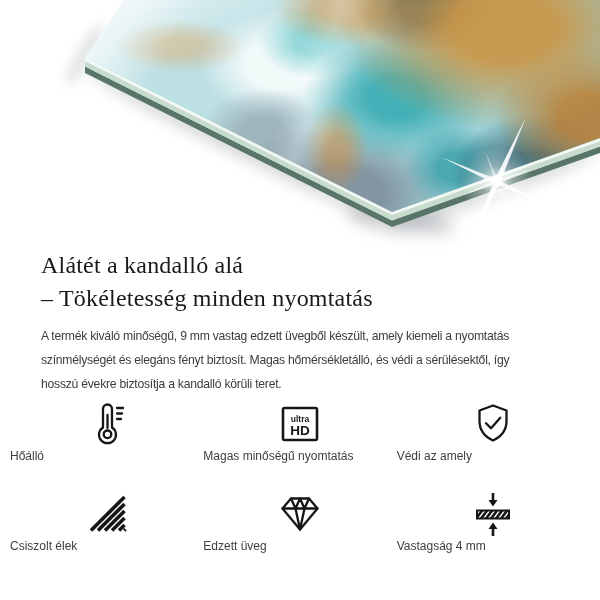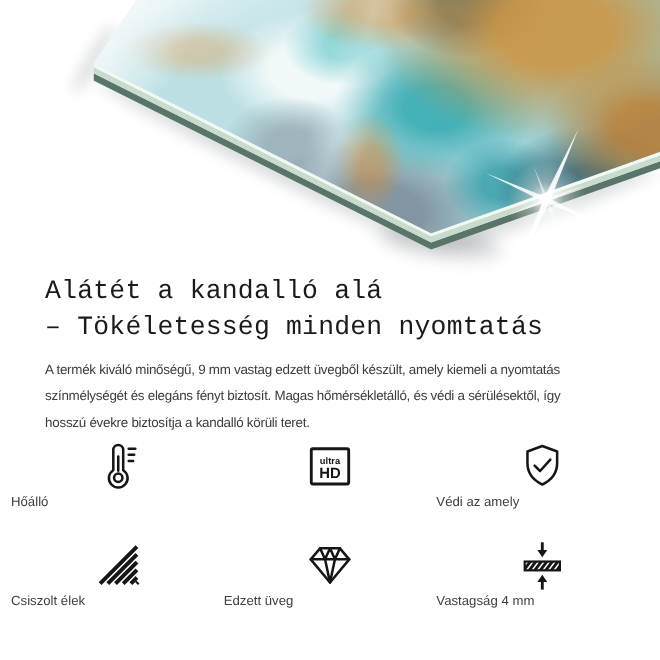--- a/index.html
+++ b/index.html
@@ -59,21 +59,21 @@
     content:"";position:absolute;inset:0;
     background:
       linear-gradient(107deg, rgba(255,255,255,0) 47%, rgba(255,255,255,.22) 51%, rgba(255,255,255,0) 56%),
       linear-gradient(118deg, #ffffff 4%, rgba(255,255,255,.75) 11%, rgba(255,255,255,0) 27%);
   }
   .sparkle{position:absolute;left:422px;top:107px;width:150px;height:150px;}
 
   
   .title{
     position:absolute;left:41px;top:233px;
-    font-family:Liberation Mono, monospace;font-size:24px;line-height:33px;
+    font-family:Liberation Serif, serif;font-size:24px;line-height:33px;
     color:#1a1a1a;font-weight:400;letter-spacing:.2px;
   }
   .desc{
     position:absolute;left:41px;top:312px;
     font-size:12.2px;line-height:24px;letter-spacing:-.25px;
     color:#3c3c3c;white-space:pre;
   }
 
   
   .features{
@@ -146,20 +146,21 @@
   </div>
 
   <div class="feature">
     <div class="icon-box">
       <svg width="48" height="48" viewBox="0 0 48 48">
         <rect class="stroke" x="7" y="8" width="34" height="32" rx="1.5" style="stroke-width:2.6"></rect>
         <text x="24" y="21.5" text-anchor="middle" font-family="Liberation Sans, sans-serif" font-size="8.5" font-weight="bold" fill="#161616">ultra</text>
         <text x="24" y="34.5" text-anchor="middle" font-family="Liberation Sans, sans-serif" font-size="13.5" font-weight="bold" fill="#161616">HD</text>
       </svg>
     </div>
+    <div class="label">Magas minőségű nyomtatás</div>
   </div>
 
   <div class="feature">
     <div class="icon-box">
       <svg width="48" height="48" viewBox="0 0 48 48">
         <path class="stroke round" d="M24,5.5 L37.5,10.5 V21 C37.5,30.5 31.5,37 24,40.5 C16.5,37 10.5,30.5 10.5,21 V10.5 Z"></path>
         <path class="stroke round" d="M17,23.2 L22,28.2 L31.3,17.8"></path>
       </svg>
     </div>
     <div class="label">Védi az amely</div>

